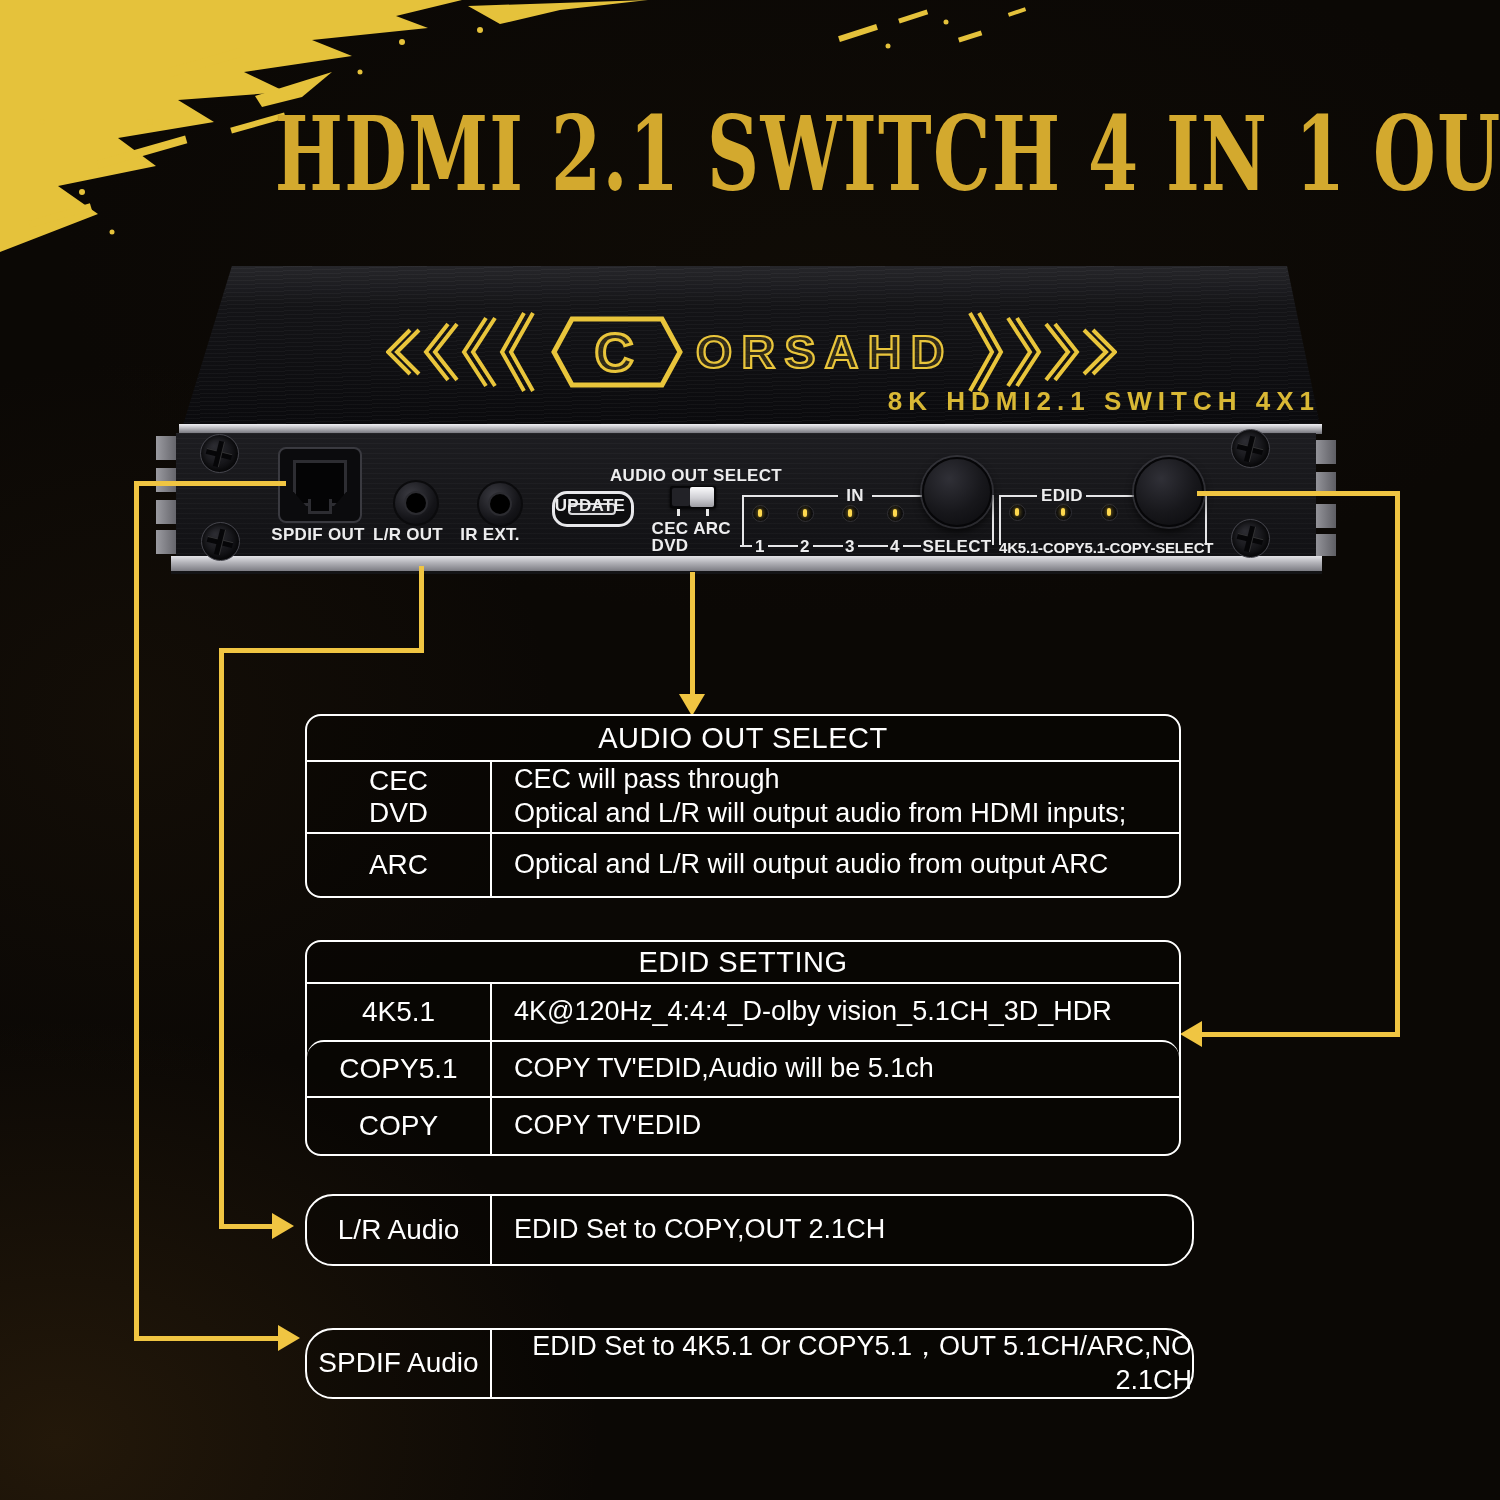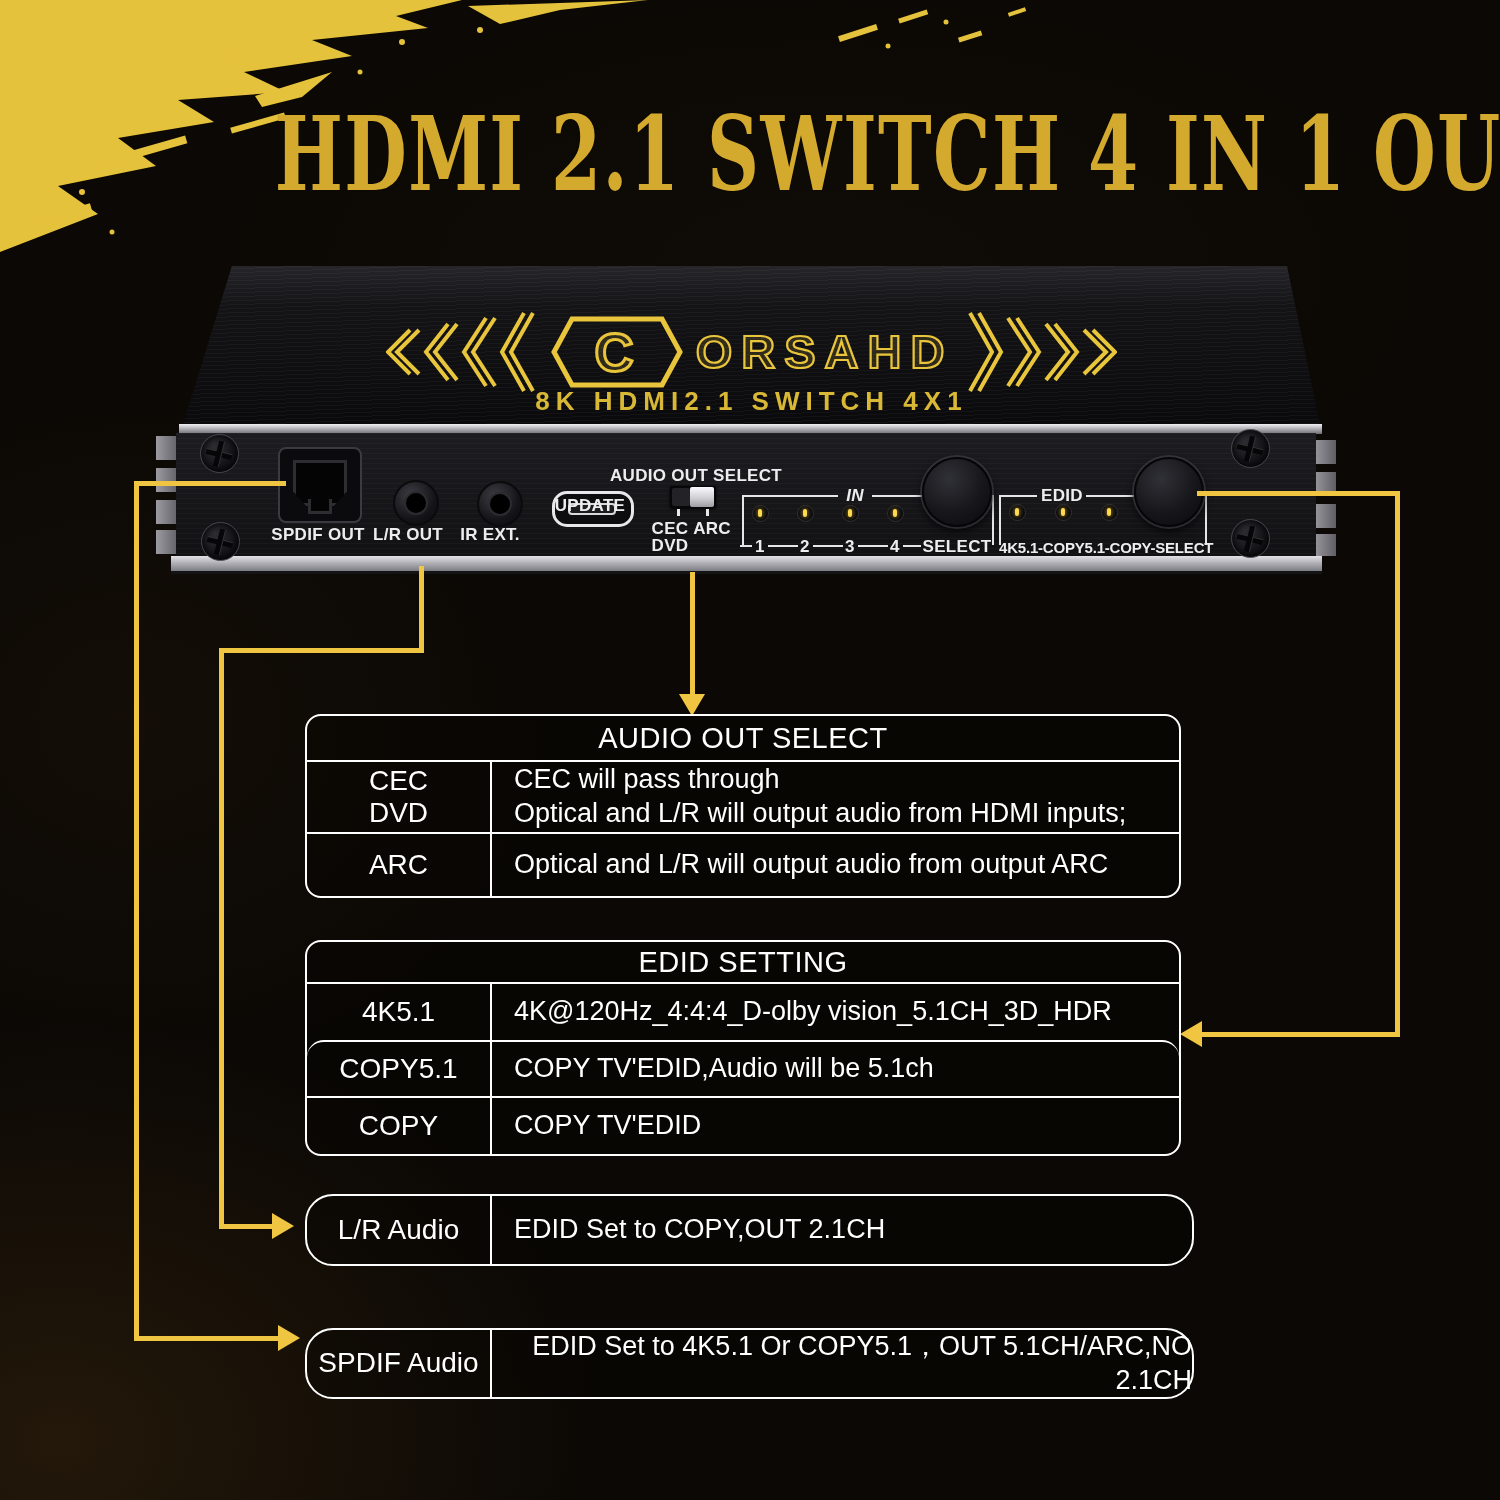--- a/index.html
+++ b/index.html
@@ -42,21 +42,21 @@
   .stripbot{position:absolute;left:171px;top:556px;width:1151px;height:15px;
     background:linear-gradient(180deg,#e2e2e6,#b2b2b8 45%,#7c7c83);
     border-bottom:3px solid #141416;}
   .fin{position:absolute;width:23px;background:linear-gradient(90deg,#9b9ba1,#5e5e64);}
   
   .logo-row{position:absolute;left:0;top:46px;width:100%;display:flex;align-items:center;justify-content:center;gap:12px;}
   .brand-rest{
     font-weight:bold;font-size:47px;letter-spacing:9px;color:rgba(233,197,59,.14);
     -webkit-text-stroke:2.2px #e9c53b;line-height:74px;
   }
-  .model{position:absolute;left:0;top:120px;width:100%;text-align:center;
+  .model{position:absolute;left:0;top:120px;width:100%;text-align:right;
     color:#d9b835;font-weight:bold;font-size:26px;letter-spacing:6px;}
   
   .screw{position:absolute;width:37px;height:37px;border-radius:50%;
     background:radial-gradient(circle at 35% 30%, #2d2d33, #101013 72%);
     border:1px solid #45454c;box-shadow:inset 0 0 8px #000;}
   .screw i{position:absolute;left:5px;top:16px;width:26px;height:5px;background:#060608;
     border-top:1px solid rgba(255,255,255,.18);display:block;}
   .screw i:nth-child(1){transform:rotate(14deg);}
   .screw i:nth-child(2){transform:rotate(104deg);}
   
@@ -232,21 +232,21 @@
   <div class="tick" style="left:677px;top:509px;"></div>
   <div class="tick" style="left:706px;top:509px;"></div>
   <div class="lbl" style="left:645px;top:519px;width:50px;">CEC</div>
   <div class="lbl" style="left:645px;top:536px;width:50px;">DVD</div>
   <div class="lbl" style="left:687px;top:519px;width:50px;">ARC</div>
 
   <div class="wl" style="left:742px;top:495px;width:96px;height:2px;"></div>
   <div class="wl" style="left:872px;top:495px;width:50px;height:2px;"></div>
   <div class="wl" style="left:742px;top:495px;width:2px;height:50px;"></div>
   <div class="wl" style="left:992px;top:495px;width:2px;height:50px;"></div>
-  <div class="lbl" style="left:840px;top:486px;width:30px;font-style:italic;">IN</div>
+  <div class="lbl" style="left:840px;top:486px;width:30px;">IN</div>
   <div class="led" style="left:752px;top:505px;">
       <i></i>
     </div>
   <div class="led" style="left:797px;top:505px;">
       <i></i>
     </div>
   <div class="led" style="left:842px;top:505px;">
       <i></i>
     </div>
   <div class="led" style="left:887px;top:505px;">

